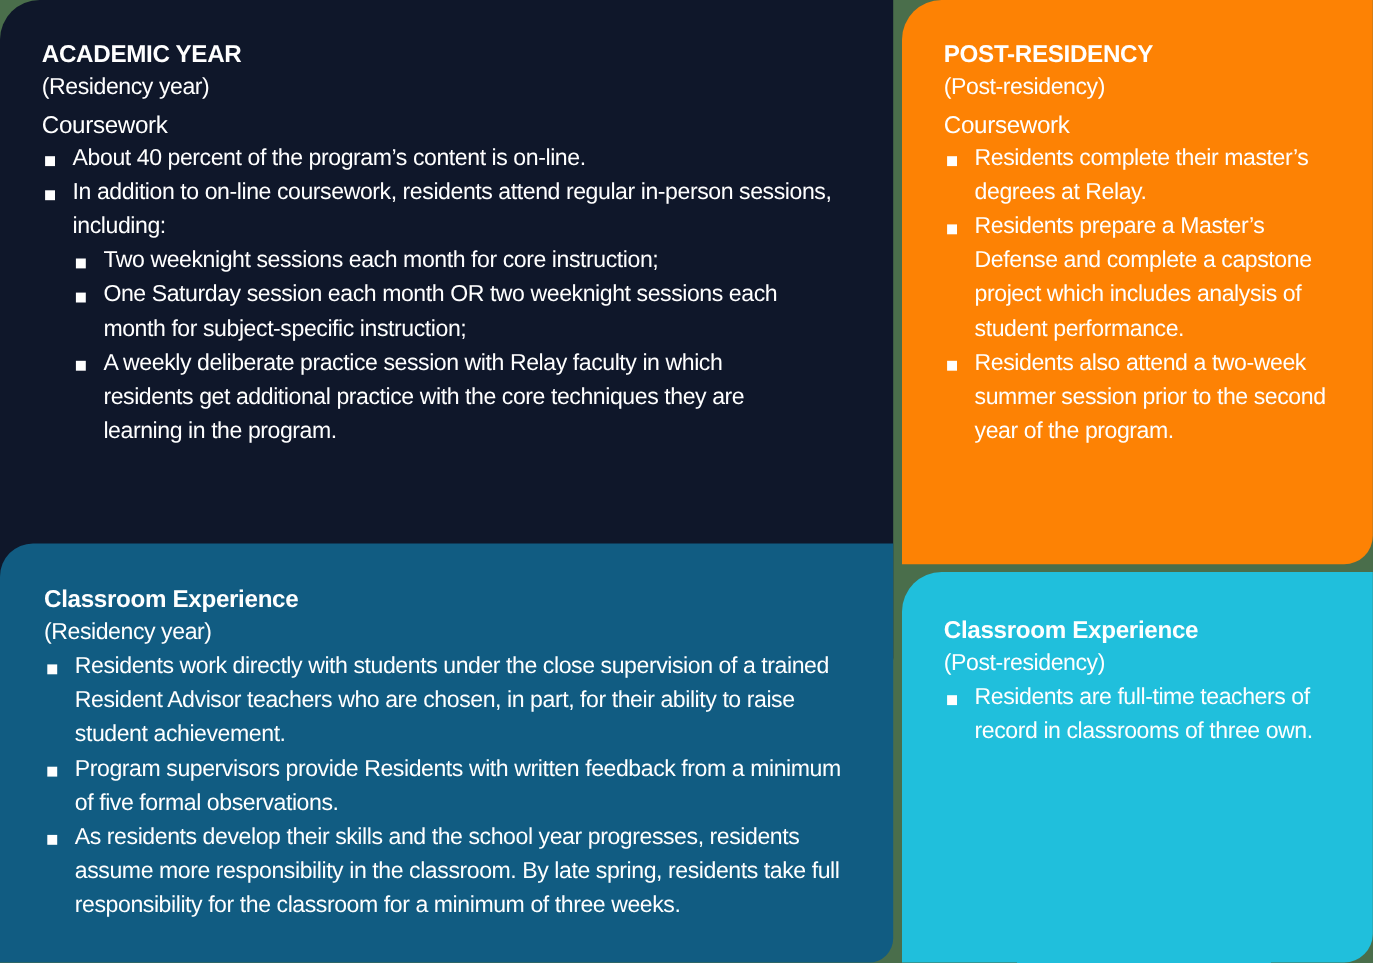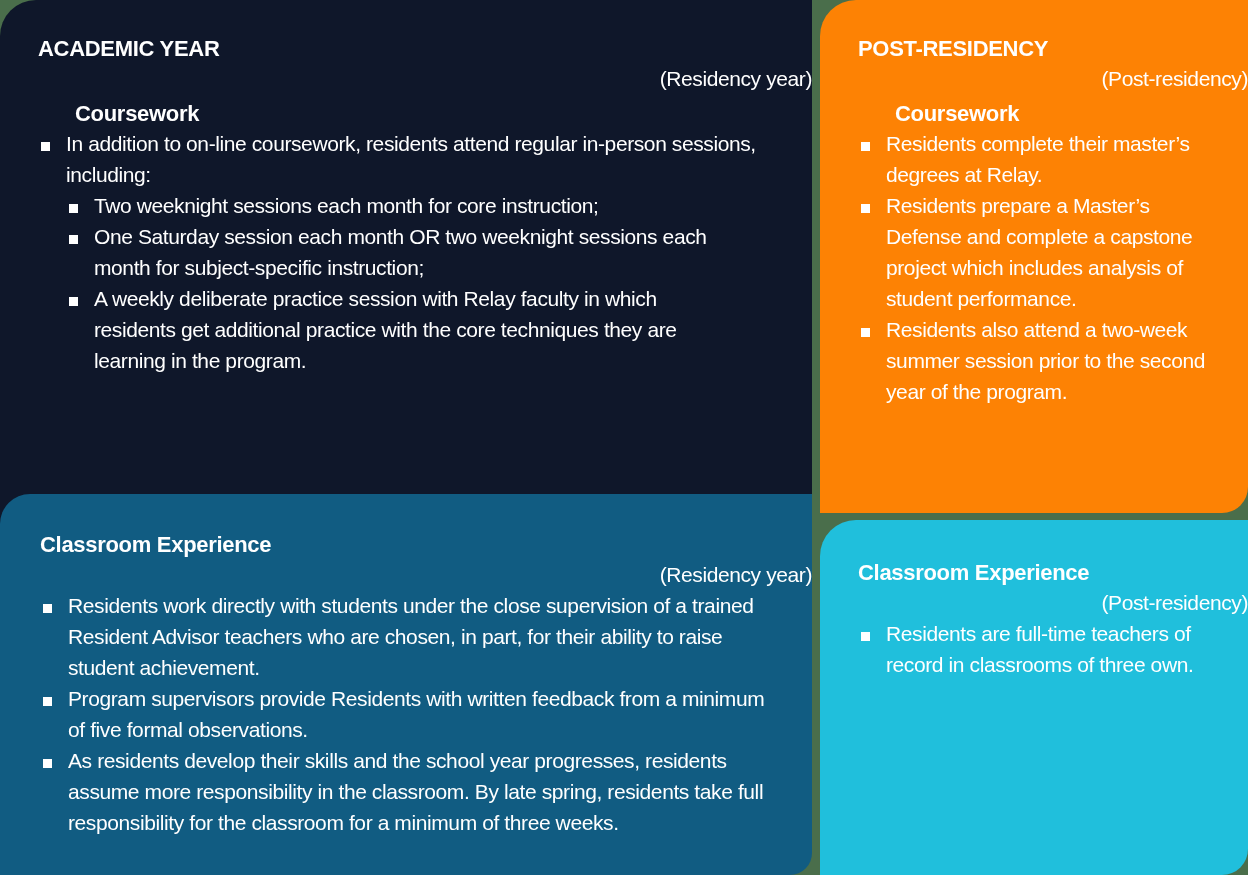--- a/index.html
+++ b/index.html
@@ -13,42 +13,43 @@
   .yellow { left: 0; top: 0; width: 812px; height: 620px; background: #0f172a;
             border-radius: 36px 0 22px 0; padding: 34px 0 0 38px; }
   .orange { left: 820px; top: 0; width: 428px; height: 513px; background: #fd8204;
             border-radius: 36px 0 26px 0; padding: 34px 0 0 38px; }
   .navy   { left: 0; top: 494px; width: 812px; height: 381px; background: #115c82;
             border-radius: 30px 0 22px 0; padding: 36px 0 0 40px; }
   .cyan   { left: 820px; top: 520px; width: 428px; height: 355px; background: #20bfdc;
             border-radius: 36px 0 26px 0; padding: 38px 0 0 38px; }
 
   .title { font-weight: bold; font-size: 22px; line-height: 30px; letter-spacing: -0.3px; }
-  .sub   { font-size: 21px; line-height: 30px; letter-spacing: -0.4px; text-align: right; }
-  .sect  { font-weight: bold; font-size: 22px; line-height: 28px; margin-top: 6px; letter-spacing: -0.3px; margin-left: 37px; }
+  .sub   { font-size: 21px; line-height: 30px; letter-spacing: -0.4px; }
+  .sect  { font-weight: normal; font-size: 22px; line-height: 28px; margin-top: 6px; letter-spacing: -0.3px; }
   ul { list-style: none; margin: 0; padding: 0; }
   li { position: relative; padding-left: 28px; font-size: 21px; line-height: 31px; letter-spacing: -0.4px; }
   li::before { content: ""; position: absolute; left: 3px; top: 14px; width: 9px; height: 9px; background: #ffffff; }
   ul.nested { margin-top: 0; }
   ul.nested li { padding-left: 28px; }
   .yellow > ul > li, .orange ul li, .cyan ul li { }
   .w-yellow { width: 740px; }
   .w-nested { width: 660px; }
   .w-orange { width: 350px; }
   .w-navy   { width: 740px; }
   .w-cyan   { width: 340px; }
 </style>
 </head>
 <body>
 
 <div class="box yellow">
   <div class="title">ACADEMIC YEAR</div>
   <div class="sub">(Residency year)</div>
   <div class="sect">Coursework</div>
   <ul class="w-yellow">
+    <li>About 40 percent of the program’s content is on-line.</li>
     <li>
       <span>In addition to on-line coursework, residents attend regular in-person sessions, including:</span>
       <ul class="nested w-nested">
         <li>Two weeknight sessions each month for core instruction;</li>
         <li>One Saturday session each month OR two weeknight sessions each month for subject-specific instruction;</li>
         <li>A weekly deliberate practice session with Relay faculty in which residents get additional practice with the core techniques they are learning in the program.</li>
       </ul>
     </li>
   </ul>
 </div>

